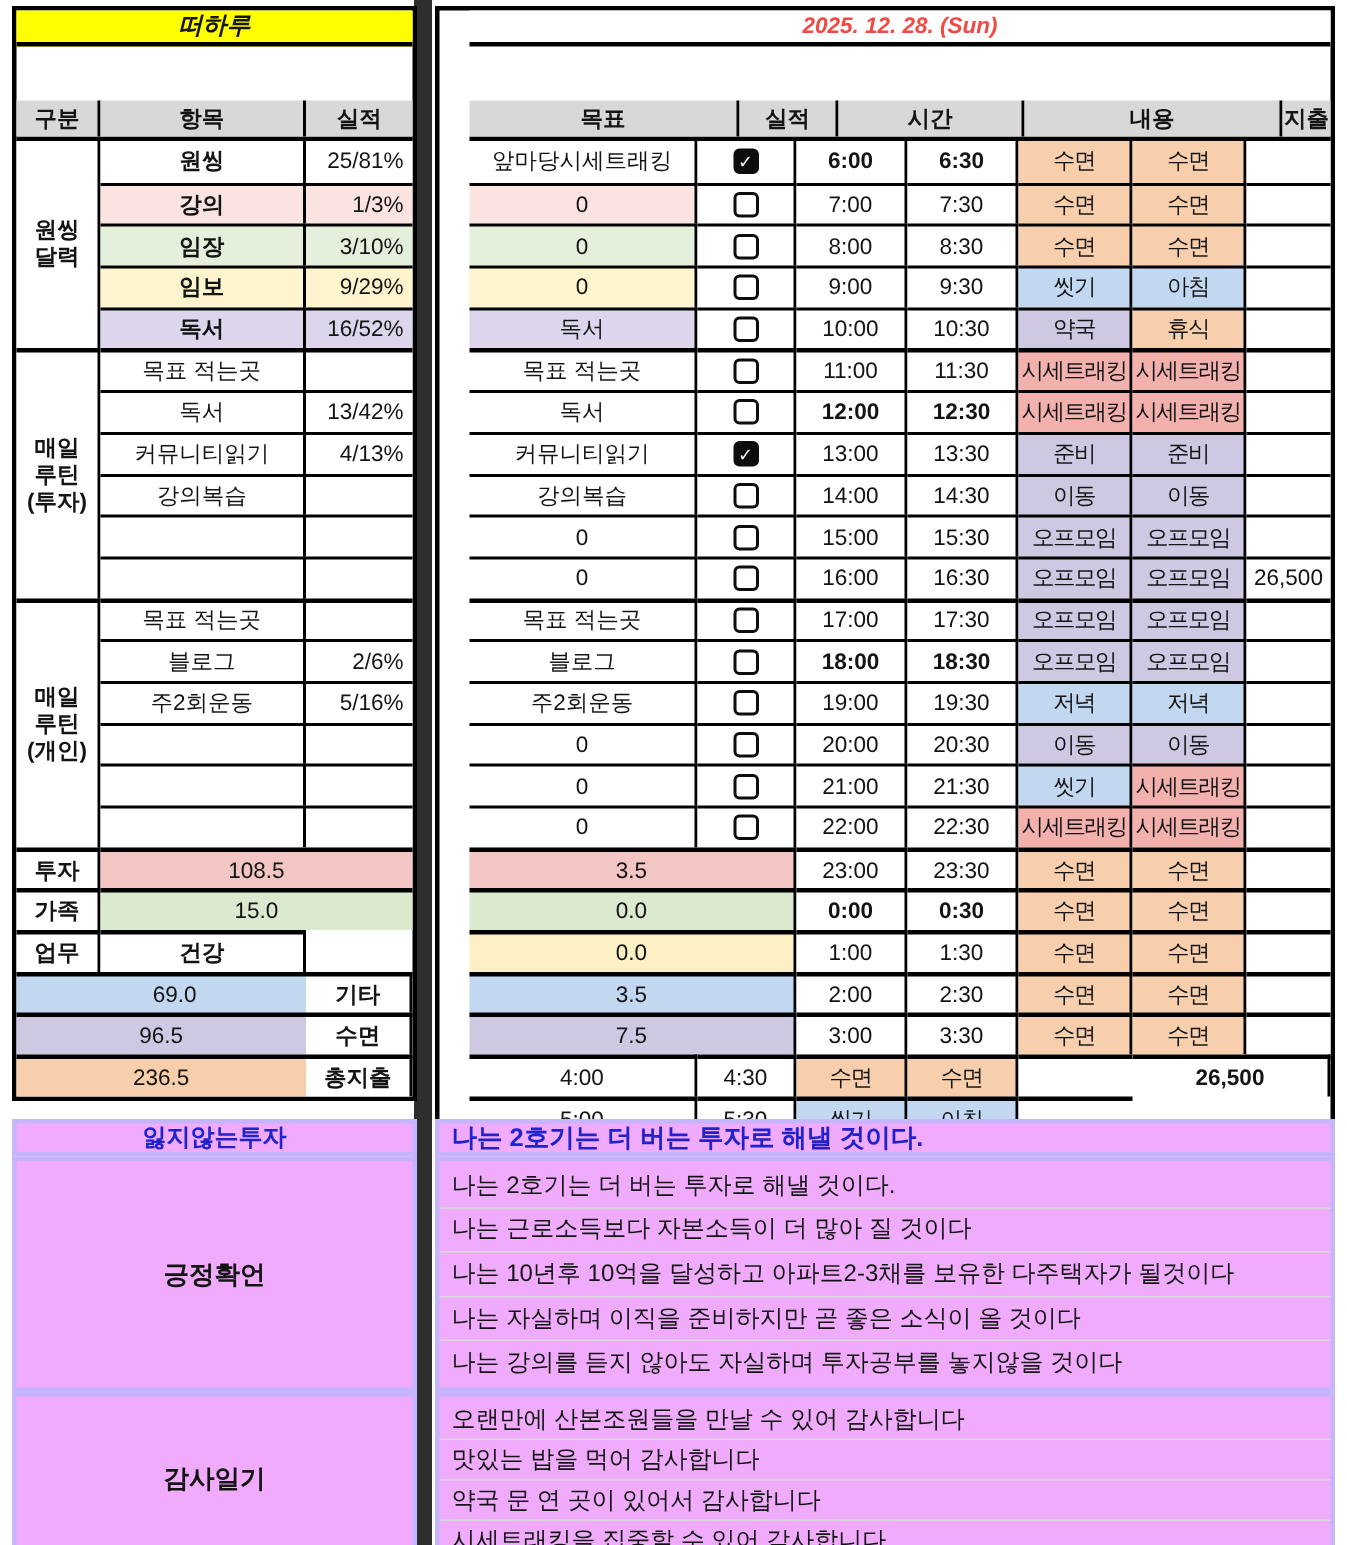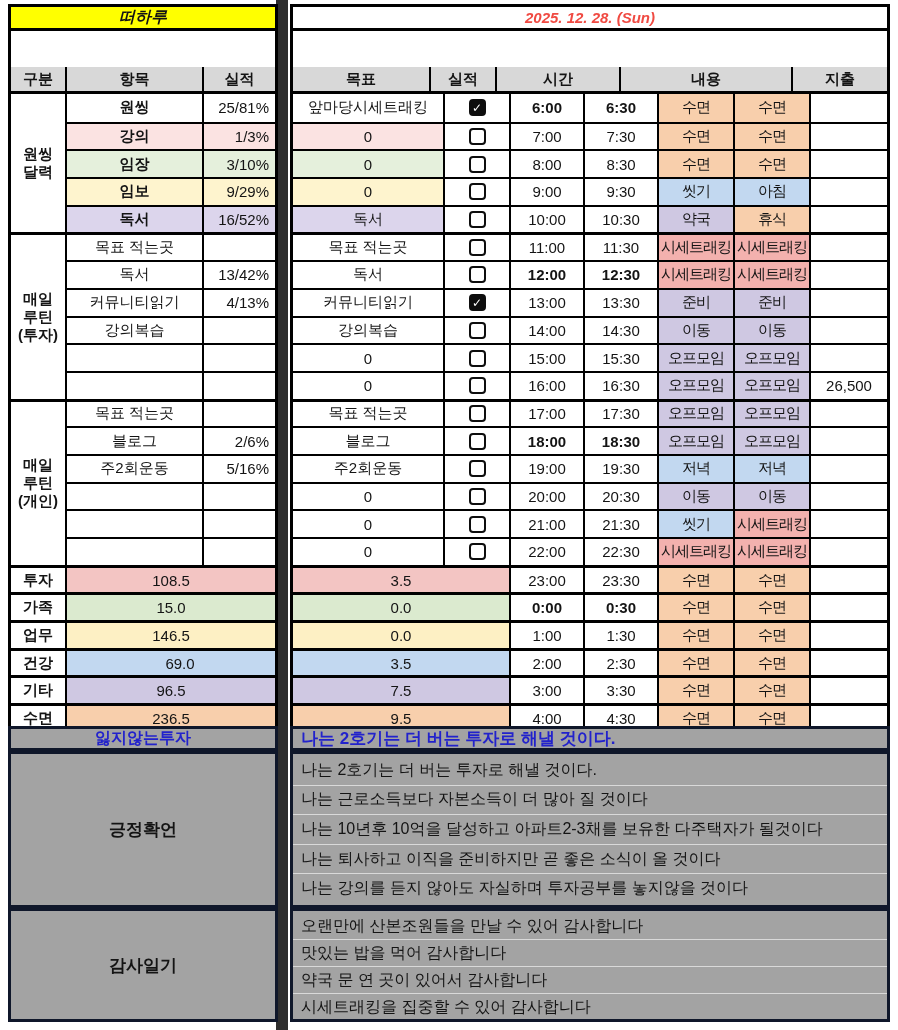--- a/index.html
+++ b/index.html
@@ -4,34 +4,34 @@
 <style>
   * { box-sizing: border-box; margin: 0; padding: 0; }
   html,body { background:#fff; }
   body { font-family:"Liberation Sans","DejaVu Sans",sans-serif; color:#141414; }
   .page { position:relative; width:898px; height:1030px; background:#fff; overflow:hidden; }
 
   .divider { position:absolute; left:276px; top:0; width:12px; height:1030px; background:#2e2e2e; }
 
   .tbl { position:absolute; top:4px; border:3px solid #000; background:#fff; }
   .lt { left:8px; width:270px; }
-  .rt { left:290px; width:600px; }
+  .rt { left:290px; width:600px;padding-left:20px; }
 
   .band { height:24px; display:flex; align-items:center; justify-content:center;
           font-weight:bold; font-size:16px; border-bottom:3px solid #000;font-style:italic; }
   .lt-title { background:#FFFF00; }
   .rt-date  { background:#FFFFFF; color:#F04A42; font-size:15px; }
 
   .hrow { display:flex; height:27px; border-bottom:3px solid #000;margin-top:36px; }
   .hc { background:#D8D8D8; font-weight:bold; font-size:15px;
         display:flex; align-items:center; justify-content:center;
         border-right:2px solid #000; }
   .hc:last-child { border-right:none; }
   .w-cat{width:56px}.w-item{width:137px}.w-res{flex:1}
-  .w-goal{width:138px}.w-done{width:66px}.w-time{width:124px}.w-cont{width:172px}.w-exp{flex:1}
+  .w-goal{width:180px}.w-done{width:66px}.w-time{width:124px}.w-cont{width:172px}.w-exp{flex:1}
 
   #left-body  { display:grid; grid-template-columns:56px 137px 1fr; grid-auto-rows:27.7px; }
   #right-body { display:grid; grid-template-columns:152px 66px 74px 74px 76px 76px 1fr; grid-auto-rows:27.7px; }
 
   .cell { display:flex; align-items:center; justify-content:center;
           font-size:15px; overflow:hidden; white-space:nowrap; background:#fff; }
   .br { border-right:2px solid #000; }
   .bt2 { border-top:2px solid #000; }
   .bt3 { border-top:3px solid #000; }
   .b { font-weight:bold; }
@@ -39,21 +39,21 @@
   .glabel { font-weight:bold; line-height:1.2; white-space:pre-line; text-align:center; }
   .resv { justify-content:flex-end; padding-right:6px; }
   .slabel { font-weight:bold; }
   .cont { letter-spacing:-1px; padding:0 1px; }
   .expv { justify-content:center; }
 
   .cb { width:17px; height:17px; border:2.5px solid #0d0d0d; border-radius:4px; background:#fff;
         display:flex; align-items:center; justify-content:center; }
   .cb.on { background:#0d0d0d; color:#fff; font-size:12px; font-weight:bold; line-height:1; }
 
-  .box { position:absolute; border:3px solid #0f172a; background:#a3a3a3; }
+  .box { position:absolute; border:3px solid #c4b5fd; background:#f0abfc;margin-top:20px; }
   .bL { left:8px; width:270px; }
   .bR { left:290px; width:600px; }
   .quote { top:726px; height:25px; display:flex; align-items:center; }
   .quoteL { justify-content:center; color:#2222CC; font-weight:bold; font-size:16px; }
   .quoteR { padding-left:8px; color:#2222CC; font-weight:bold; font-size:17px; }
   .affirm { top:751px; height:157px; }
   .grat { top:908px; height:114px; }
   .side-title { display:flex; align-items:center; justify-content:center; font-weight:bold; font-size:17px; }
   .lines { display:flex; flex-direction:column; justify-content:space-evenly; padding:2px 0; }
   .line { display:flex; align-items:center; padding:0 8px; font-size:16px;
@@ -116,21 +116,20 @@
         <div class="cell resv bt2" style="background: rgb(255, 255, 255);"></div>
         <div class="cell br bt2" style="background: rgb(255, 255, 255);"></div>
         <div class="cell resv bt2" style="background: rgb(255, 255, 255);"></div>
         <div class="cell br bt2" style="background: rgb(255, 255, 255);"></div>
         <div class="cell resv bt2" style="background: rgb(255, 255, 255);"></div>
         <div class="cell slabel br bt3">투자</div>
         <div class="cell bt3" style="grid-column: span 2; background: rgb(243, 197, 195);">108.5</div>
         <div class="cell slabel br bt3">가족</div>
         <div class="cell bt3" style="grid-column: span 2; background: rgb(219, 234, 207);">15.0</div>
         <div class="cell slabel br bt3">업무</div>
-        <div class="cell bt3" style="grid-column: span 2; background: rgb(253, 240, 196);">146.5</div>
         <div class="cell slabel br bt3">건강</div>
         <div class="cell bt3" style="grid-column: span 2; background: rgb(194, 216, 240); padding-left: 18px;">69.0</div>
         <div class="cell slabel br bt3">기타</div>
         <div class="cell bt3" style="grid-column: span 2; background: rgb(207, 200, 226);">96.5</div>
         <div class="cell slabel br bt3">수면</div>
         <div class="cell bt3" style="grid-column: span 2; background: rgb(248, 207, 172);">236.5</div>
         <div class="cell slabel br bt3">총지출</div>
       </div>
   </div>
 
@@ -320,21 +319,20 @@
         <div class="cell br bt3">2:30</div>
         <div class="cell cont br bt3" style="background: rgb(248, 207, 172);">수면</div>
         <div class="cell cont br bt3" style="background: rgb(248, 207, 172);">수면</div>
         <div class="cell expv bt3"></div>
         <div class="cell br bt3" style="background: rgb(207, 200, 226); grid-column: span 2;">7.5</div>
         <div class="cell br bt3">3:00</div>
         <div class="cell br bt3">3:30</div>
         <div class="cell cont br bt3" style="background: rgb(248, 207, 172);">수면</div>
         <div class="cell cont br bt3" style="background: rgb(248, 207, 172);">수면</div>
         <div class="cell expv bt3"></div>
-        <div class="cell br bt3" style="background: rgb(248, 207, 172); grid-column: span 2;">9.5</div>
         <div class="cell br bt3">4:00</div>
         <div class="cell br bt3">4:30</div>
         <div class="cell cont br bt3" style="background: rgb(248, 207, 172);">수면</div>
         <div class="cell cont br bt3" style="background: rgb(248, 207, 172);">수면</div>
         <div class="cell expv bt3"></div>
         <div class="cell br bt3 b" style="background: rgb(255, 255, 255); grid-column: span 2;">26,500</div>
         <div class="cell br bt3">5:00</div>
         <div class="cell br bt3">5:30</div>
         <div class="cell cont br bt3" style="background: rgb(194, 216, 240);">씻기</div>
         <div class="cell cont br bt3" style="background: rgb(194, 216, 240);">아침</div>
@@ -349,21 +347,21 @@
     <span>나는 2호기는 더 버는 투자로 해낼 것이다.</span>
   </div>
 
   <div class="box bL affirm side-title">
     <span>긍정확언</span>
   </div>
   <div class="box bR affirm lines" id="affirm-lines">
       <div class="line">나는 2호기는 더 버는 투자로 해낼 것이다.</div>
       <div class="line">나는 근로소득보다 자본소득이 더 많아 질 것이다</div>
       <div class="line">나는 10년후 10억을 달성하고 아파트2-3채를 보유한 다주택자가 될것이다</div>
-      <div class="line">나는 퇴사하고 이직을 준비하지만 곧 좋은 소식이 올 것이다</div>
+      <div class="line">나는 자실하며 이직을 준비하지만 곧 좋은 소식이 올 것이다</div>
       <div class="line">나는 강의를 듣지 않아도 자실하며 투자공부를 놓지않을 것이다</div>
     </div>
 
   <div class="box bL grat side-title">
     <span>감사일기</span>
   </div>
   <div class="box bR grat lines grat-lines" id="grat-lines">
       <div class="line">오랜만에 산본조원들을 만날 수 있어 감사합니다</div>
       <div class="line">맛있는 밥을 먹어 감사합니다</div>
       <div class="line">약국 문 연 곳이 있어서 감사합니다</div>

